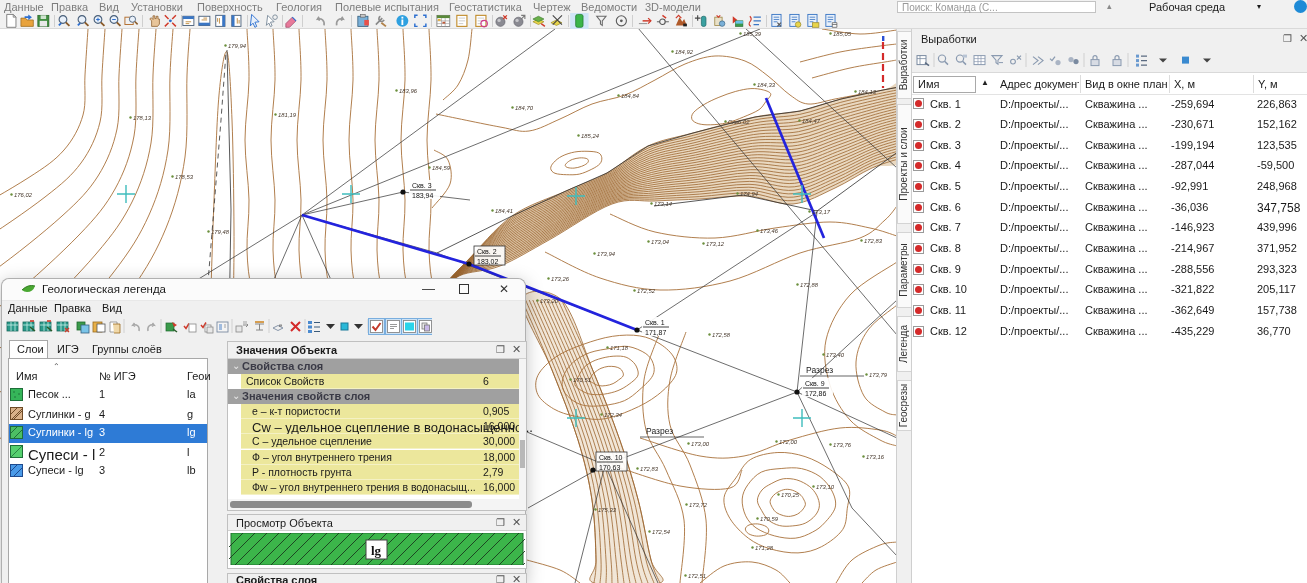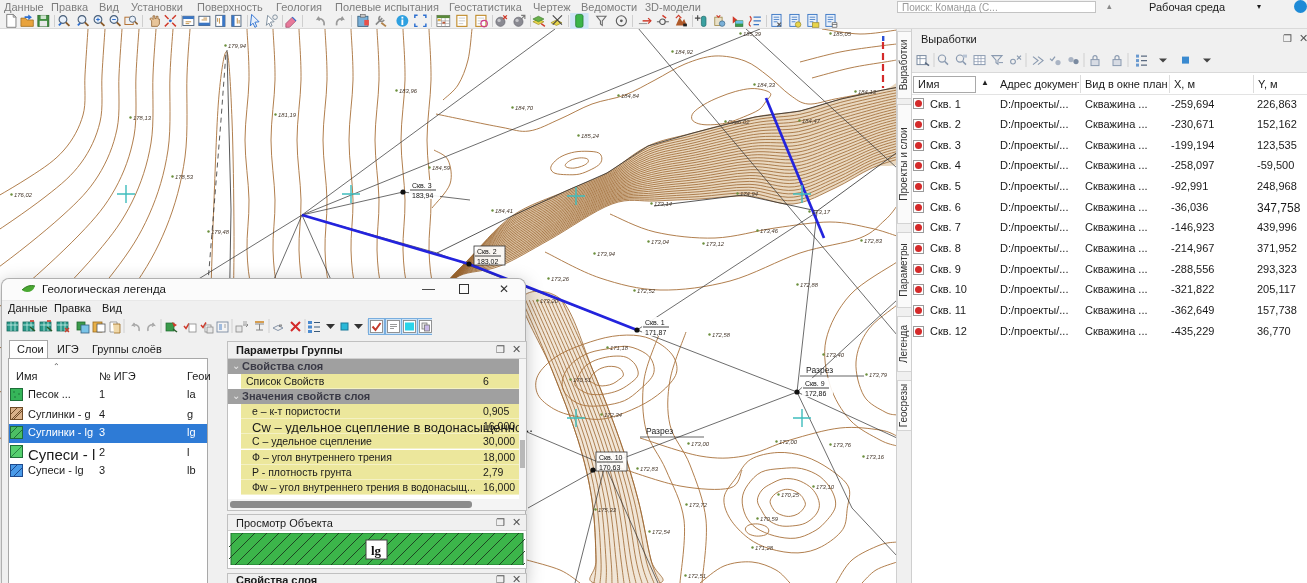--- a/index.html
+++ b/index.html
@@ -637,21 +637,21 @@
 <span class="t" style="left:930px;top:139px;font-size:11px;color:#1a1a1a">Скв. 3</span>
 <span class="t" style="left:1000px;top:139px;font-size:11px;color:#1a1a1a">D:/проекты/...</span>
 <span class="t" style="left:1085px;top:139px;font-size:11px;color:#1a1a1a">Скважина ...</span>
 <span class="t" style="left:1171px;top:139px;font-size:11px;color:#1a1a1a">-199,194</span>
 <span class="t" style="left:1257px;top:139px;font-size:11px;color:#1a1a1a">123,535</span>
 <div class="abs" style="left:913px;top:160px;width:11px;height:11px;background:#fff;border:1px solid #9a9a9a"></div>
 <div class="abs" style="left:915px;top:162px;width:7px;height:7px;border-radius:50%;background:#d42a2a"></div>
 <span class="t" style="left:930px;top:159px;font-size:11px;color:#1a1a1a">Скв. 4</span>
 <span class="t" style="left:1000px;top:159px;font-size:11px;color:#1a1a1a">D:/проекты/...</span>
 <span class="t" style="left:1085px;top:159px;font-size:11px;color:#1a1a1a">Скважина ...</span>
-<span class="t" style="left:1171px;top:159px;font-size:11px;color:#1a1a1a">-258,097</span>
+<span class="t" style="left:1171px;top:159px;font-size:11px;color:#1a1a1a">-287,044</span>
 <span class="t" style="left:1257px;top:159px;font-size:11px;color:#1a1a1a">-59,500</span>
 <div class="abs" style="left:913px;top:181px;width:11px;height:11px;background:#fff;border:1px solid #9a9a9a"></div>
 <div class="abs" style="left:915px;top:183px;width:7px;height:7px;border-radius:50%;background:#d42a2a"></div>
 <span class="t" style="left:930px;top:180px;font-size:11px;color:#1a1a1a">Скв. 5</span>
 <span class="t" style="left:1000px;top:180px;font-size:11px;color:#1a1a1a">D:/проекты/...</span>
 <span class="t" style="left:1085px;top:180px;font-size:11px;color:#1a1a1a">Скважина ...</span>
 <span class="t" style="left:1171px;top:180px;font-size:11px;color:#1a1a1a">-92,991</span>
 <span class="t" style="left:1257px;top:180px;font-size:11px;color:#1a1a1a">248,968</span>
 <div class="abs" style="left:913px;top:202px;width:11px;height:11px;background:#fff;border:1px solid #9a9a9a"></div>
 <div class="abs" style="left:915px;top:204px;width:7px;height:7px;border-radius:50%;background:#d42a2a"></div>
@@ -880,21 +880,21 @@
 <span class="t" style="left:187px;top:446px;font-size:11px;color:#1a1a1a">l</span>
 <svg class="abs" style="left:10px;top:464px" width="13" height="13">
     <rect x="0.5" y="0.5" width="12" height="12" fill="#4a9ae8" stroke="#1e4a8e"></rect>
     <path d="M-2,10 L10,-2 M2,14 L14,2" stroke="#1e4a8e" stroke-width="1"></path>
   </svg>
 <span class="t" style="left:28px;top:464px;font-size:11px;color:#1a1a1a">Супеси - lg</span>
 <span class="t" style="left:99px;top:464px;font-size:11px;color:#1a1a1a">3</span>
 <span class="t" style="left:187px;top:464px;font-size:11px;color:#1a1a1a">lb</span>
 <div class="abs" style="left:227px;top:341px;width:300px;height:170px;background:#fff;border:1px solid #c0c0c0"></div>
 <div class="abs" style="left:228px;top:342px;width:298px;height:17px;background:#f0f0f0;border-bottom:1px solid #d0d0d0"></div>
-<span class="t" style="left:236px;top:344px;font-size:11px;font-weight:bold;color:#1a1a1a">Параметры Группы</span>
+<span class="t" style="left:236px;top:344px;font-size:11px;font-weight:bold;color:#1a1a1a">Значения Объекта</span>
 <span class="t" style="left:496px;top:344px;font-size:10px;color:#555">❐</span>
 <span class="t" style="left:512px;top:343px;font-size:11px;color:#555">✕</span>
 <div class="abs" style="left:228px;top:359px;width:291px;height:15px;background:#a0a0a0"></div>
 <span class="t" style="left:232px;top:360px;font-size:10px;color:#e8e8e8">⌄</span>
 <span class="t" style="left:242px;top:360px;font-size:11px;font-weight:bold;color:#3a3a46">Свойства слоя</span>
 <div class="abs" style="left:241px;top:374px;width:278px;height:15px;background:#ece79c;border-bottom:1px solid #f4f1c4"></div>
 <span class="t" style="left:246px;top:375px;font-size:10.5px;color:#1a1a1a">Список Свойств</span>
 <span class="t" style="left:483px;top:375px;font-size:10.5px;color:#1a1a1a">6</span>
 <div class="abs" style="left:228px;top:389px;width:291px;height:15px;background:#a0a0a0"></div>
 <span class="t" style="left:232px;top:390px;font-size:10px;color:#e8e8e8">⌄</span>

